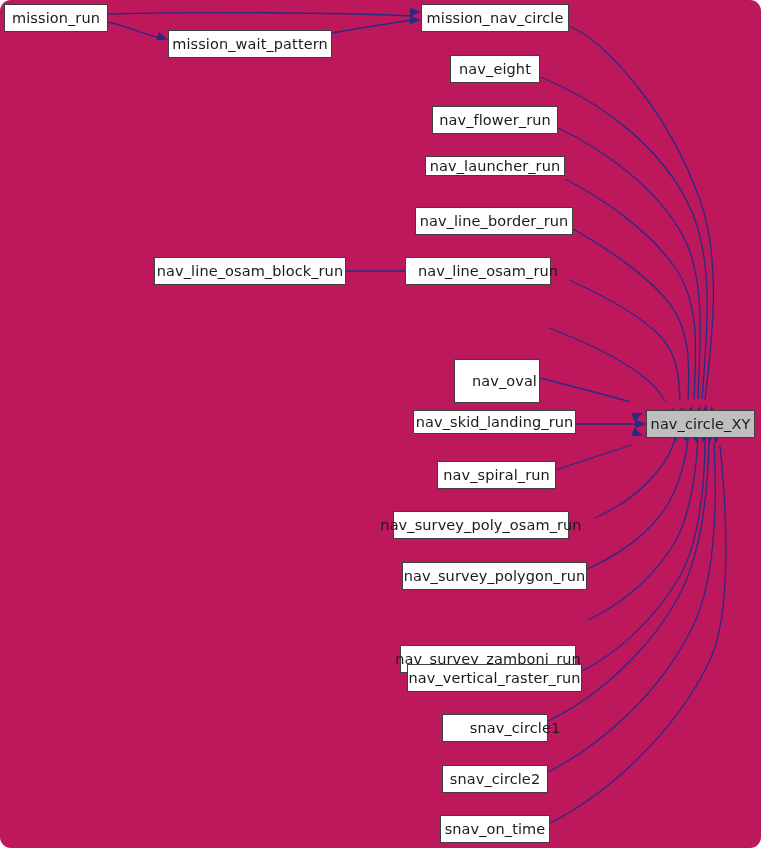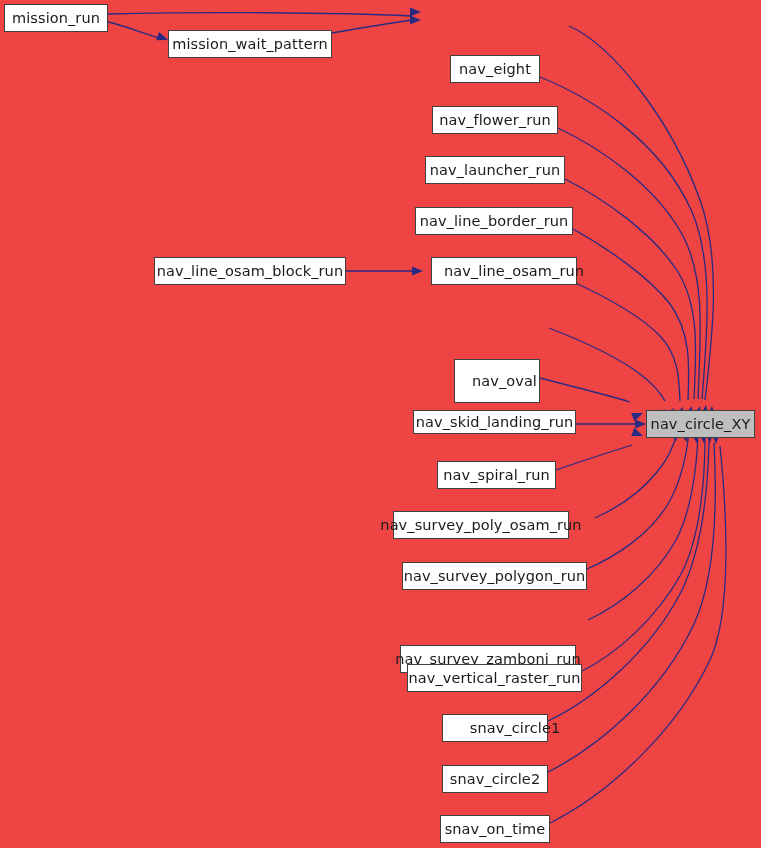--- a/index.html
+++ b/index.html
@@ -7,22 +7,23 @@
     padding: 0;
     background: #ffffff;
   }
   body {
     font-family: "DejaVu Sans", "Liberation Sans", sans-serif;
   }
   #graph-root {
     position: relative;
     width: 761px;
     height: 848px;
-    background: #ef4444;
+    background: #be185d;
     overflow: hidden;
+    border-radius: 11px;
   }
   #edge-layer {
     position: absolute;
     left: 0;
     top: 0;
     width: 761px;
     height: 848px;
     pointer-events: none;
   }
   #node-layer {
@@ -110,36 +111,39 @@
       </g>
   </svg>
 
   <div id="node-layer">
       <div class="gnode" style="left: 4px; top: 4px; width: 104px; height: 28px;">
         <span class="nlabel">mission_run</span>
       </div>
       <div class="gnode" style="left: 168px; top: 30px; width: 164px; height: 28px;">
         <span class="nlabel">mission_wait_pattern</span>
       </div>
+      <div class="gnode" style="left: 421px; top: 4px; width: 148px; height: 28px;">
+        <span class="nlabel">mission_nav_circle</span>
+      </div>
       <div class="gnode" style="left: 450px; top: 55px; width: 90px; height: 28px;">
         <span class="nlabel">nav_eight</span>
       </div>
       <div class="gnode" style="left: 432px; top: 106px; width: 126px; height: 28px;">
         <span class="nlabel">nav_flower_run</span>
       </div>
-      <div class="gnode" style="left: 425px; top: 156px; width: 140px; height: 28px; justify-content: center;">
+      <div class="gnode" style="left: 425px; top: 156px; width: 140px; height: 20px; justify-content: center;">
         <span class="nlabel">nav_launcher_run</span>
       </div>
       <div class="gnode" style="left: 415px; top: 207px; width: 158px; height: 28px;">
         <span class="nlabel">nav_line_border_run</span>
       </div>
       <div class="gnode" style="left: 154px; top: 257px; width: 192px; height: 28px;">
         <span class="nlabel">nav_line_osam_block_run</span>
       </div>
-      <div class="gnode" style="left: 431px; top: 257px; width: 146px; height: 28px; padding-left: 20px;">
+      <div class="gnode" style="left: 405px; top: 257px; width: 146px; height: 28px; padding-left: 20px;">
         <span class="nlabel">nav_line_osam_run</span>
       </div>
       <div class="gnode" style="left: 454px; top: 359px; width: 86px; height: 44px; justify-content: flex-end;">
         <span class="nlabel">nav_oval</span>
       </div>
       <div class="gnode" style="left: 413px; top: 410px; width: 163px; height: 24px;">
         <span class="nlabel">nav_skid_landing_run</span>
       </div>
       <div class="gnode target" style="left: 646px; top: 410px; width: 109px; height: 28px;">
         <span class="nlabel">nav_circle_XY</span>

